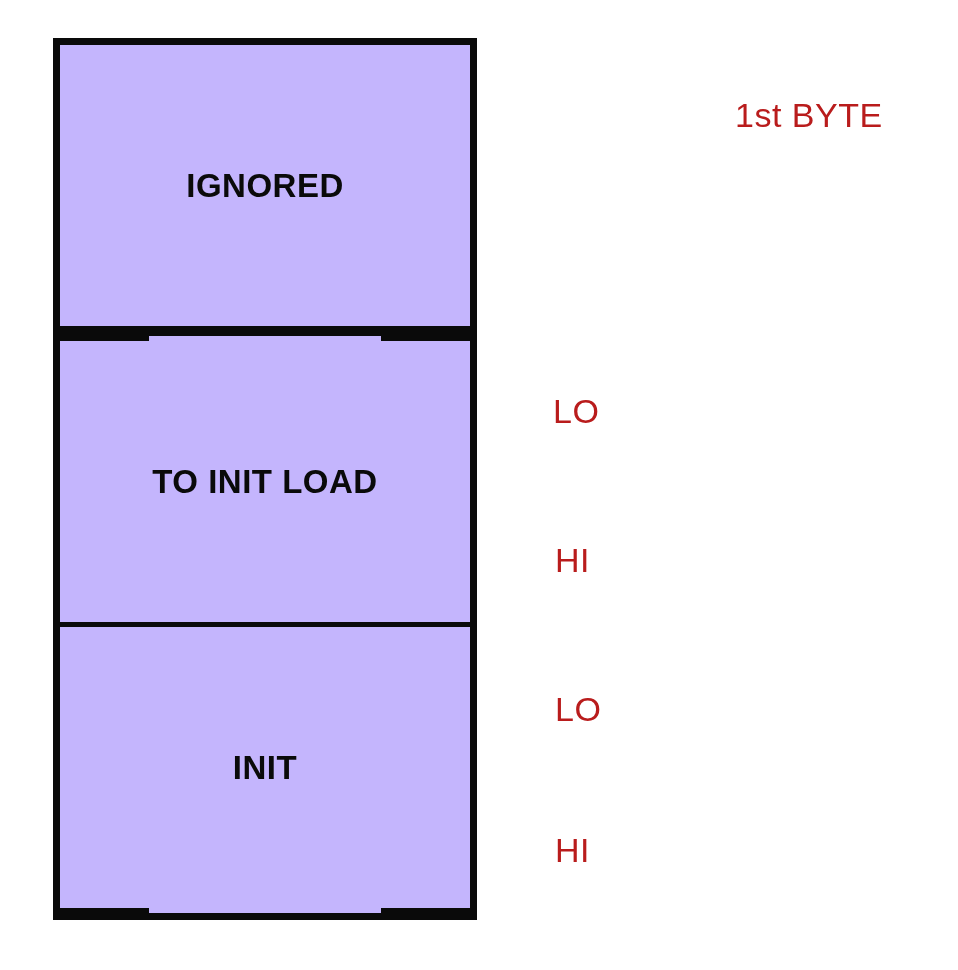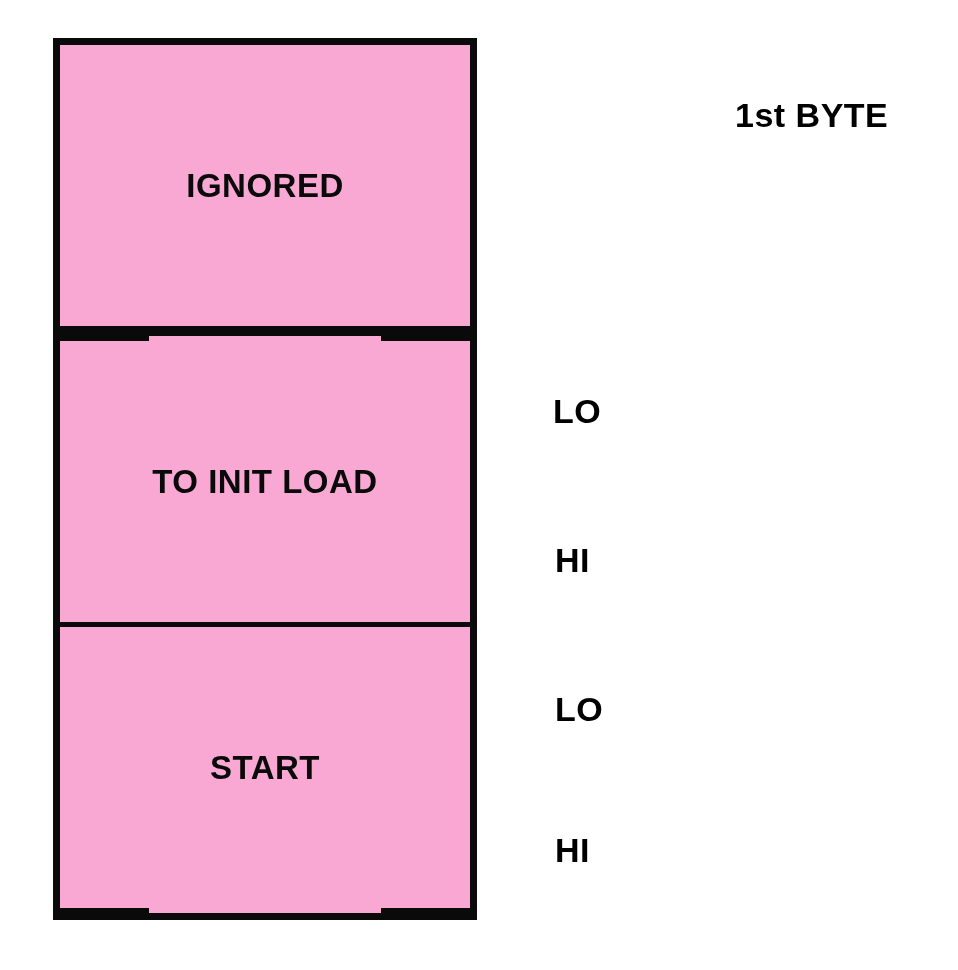--- a/index.html
+++ b/index.html
@@ -24,21 +24,21 @@
   .mem-box {
     position: absolute;
     left: 53px;
     top: 38px;
     width: 424px;
     height: 882px;
     border: 7px solid #0a0a0a;
     box-sizing: border-box;
     display: flex;
     flex-direction: column;
-    background: #f9a8d4;
+    background: #c4b5fd;
   }
 
   .cell {
     flex: 1 1 0;
     display: flex;
     align-items: center;
     justify-content: center;
   }
 
   .cell-label {
@@ -65,24 +65,24 @@
     display: block;
     width: 89px;
     height: 5px;
     background: #0a0a0a;
   }
 
   
   .annot {
     position: absolute;
     font-size: 34px;
-    font-weight: bold;
+    font-weight: normal;
     letter-spacing: 0.5px;
     white-space: nowrap;
-    color: #000000;
+    color: #b91c1c;
     line-height: 1;
   }
 </style>
 </head>
 <body>
 
 <div class="canvas">
 
   <div class="mem-box">
 
@@ -101,21 +101,21 @@
       <span class="seg"></span>
     </div>
 
     <div class="cell">
       <span class="cell-label">TO INIT LOAD</span>
     </div>
 
     <div class="divider"></div>
 
     <div class="cell">
-      <span class="cell-label">START</span>
+      <span class="cell-label">INIT</span>
     </div>
 
     <div class="divider broken">
       <span class="seg"></span>
       <span class="seg"></span>
     </div>
 
 
   </div>
 

